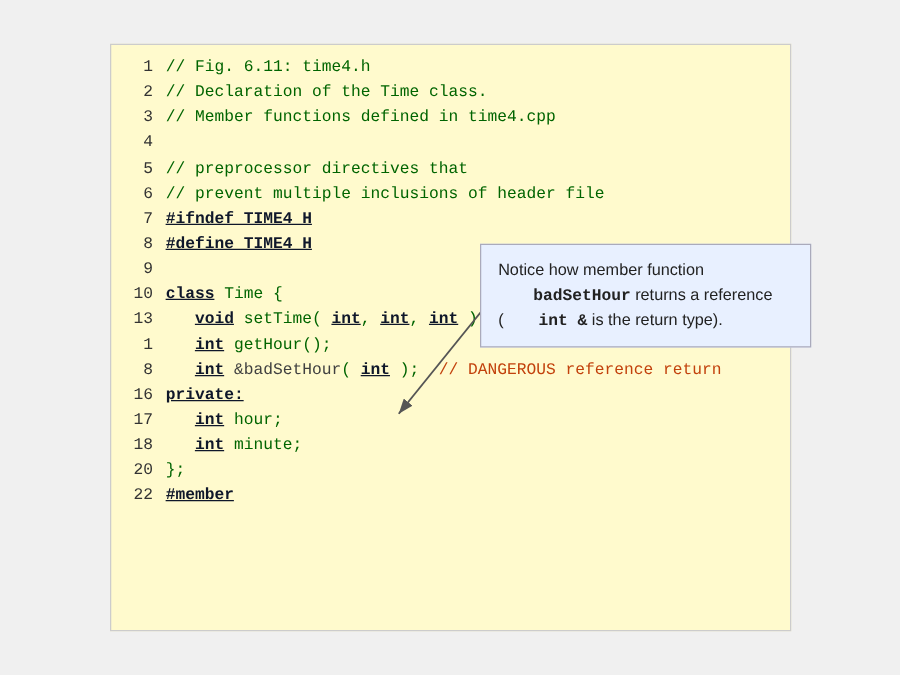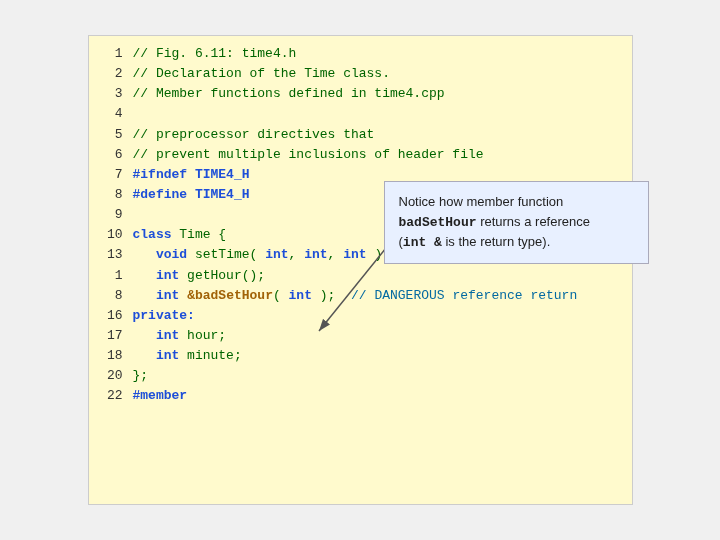--- a/index.html
+++ b/index.html
@@ -31,36 +31,36 @@
       width: 24px;
       text-align: right;
       margin-right: 10px;
       user-select: none;
       flex-shrink: 0;
     }
     .code-text {
       color: #006400;
       flex: 1;
     }
-    .kw { color: #1d4ed8; font-weight: bold; }
+    .kw { color: #0f172a; font-weight: bold; text-decoration: underline; }
     .tooltip-box {
       position: absolute;
-      top: 145px;
+      top: 159px;
       left: 295px;
       width: 265px;
       background: #e8f0ff;
       border: 1px solid #aab;
       padding: 10px 14px;
       font-family: Arial, sans-serif;
       font-size: 13px;
       color: #222;
       line-height: 1.5;
       z-index: 10;
     }
-    .tooltip-box .bold { font-weight: bold; font-family: 'Courier New', monospace; }
+    .tooltip-box .bold { font-weight: bold; font-family: 'Courier New', monospace; margin-left: 28px; }
     .svg-overlay {
       position: absolute;
       top: 0;
       left: 0;
       width: 100%;
       height: 100%;
       pointer-events: none;
     }
   </style>
 </head>
@@ -111,21 +111,21 @@
   <div class="code-line">
     <span class="line-num">13</span>
     <span class="code-text">   <span class="kw">void</span> setTime( <span class="kw">int</span>, <span class="kw">int</span>, <span class="kw">int</span> );</span>
   </div>
   <div class="code-line">
     <span class="line-num">1</span>
     <span class="code-text">   <span class="kw">int</span> getHour();</span>
   </div>
   <div class="code-line">
     <span class="line-num">8</span>
-    <span class="code-text">   <span class="kw">int</span> <span style="color:#a16207;font-weight:bold">&amp;badSetHour</span>( <span class="kw">int</span> );  <span style="color:#0369a1;">// DANGEROUS reference return</span></span>
+    <span class="code-text">   <span class="kw">int</span> <span style="color:#404040;font-weight:normal">&amp;badSetHour</span>( <span class="kw">int</span> );  <span style="color:#c2410c;">// DANGEROUS reference return</span></span>
   </div>
   <div class="code-line">
     <span class="line-num">16</span>
     <span class="code-text"><span class="kw">private:</span></span>
   </div>
   <div class="code-line">
     <span class="line-num">17</span>
     <span class="code-text">   <span class="kw">int</span> hour;</span>
   </div>
   <div class="code-line">

